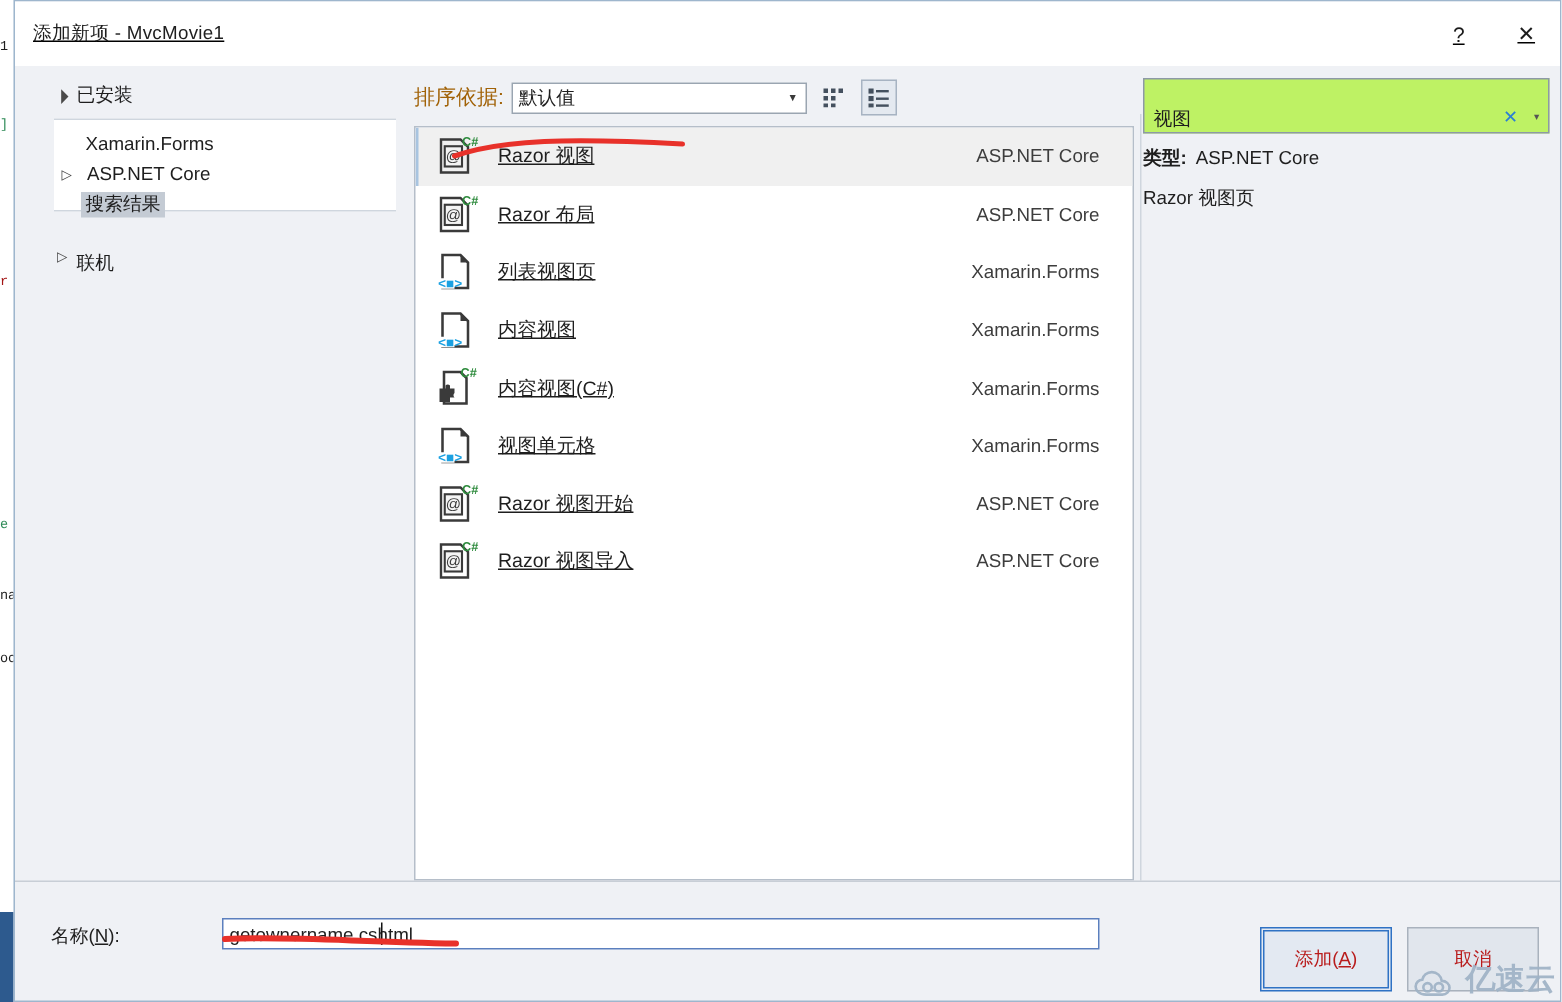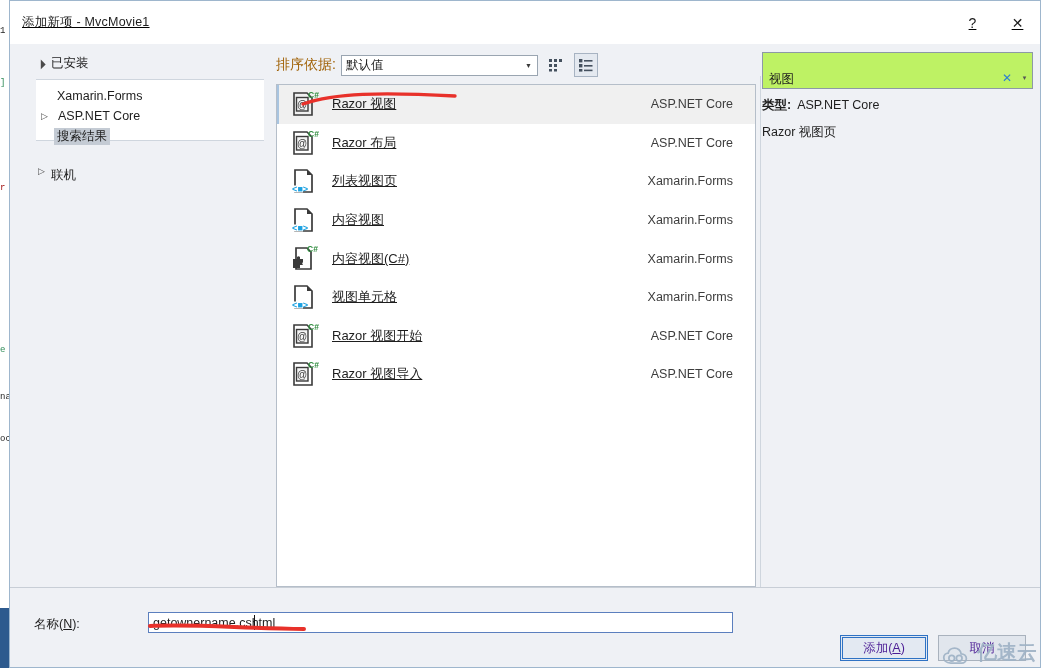--- a/index.html
+++ b/index.html
@@ -195,22 +195,22 @@
   #name-input-wrap { position: relative; margin-left: 14px; }
   #name-caret {
     position: absolute; left: 106px; top: 3px; width: 1px; height: 15px;
     background: #111;
   }
   #btn-row {
     position: absolute; right: 14px; bottom: 6px;
     display: flex; gap: 10px;
   }
   .dbtn {
-    width: 88px; height: 26px;
-    font-size: 12.5px; color: #4c1d95;
+    width: 88px; height: 43px;
+    font-size: 12.5px; color: #b91c1c;
     background: #e1e6ed; border: 1px solid #a9b2bd;
     display: flex; align-items: center; justify-content: center;
   }
   .dbtn.default {
     background: #e3e9f2; border: 1px solid #2f72c4;
     outline: 1px solid #2f72c4; outline-offset: -3px;
   }
   .underline-acc { text-decoration: underline; }
 
   

